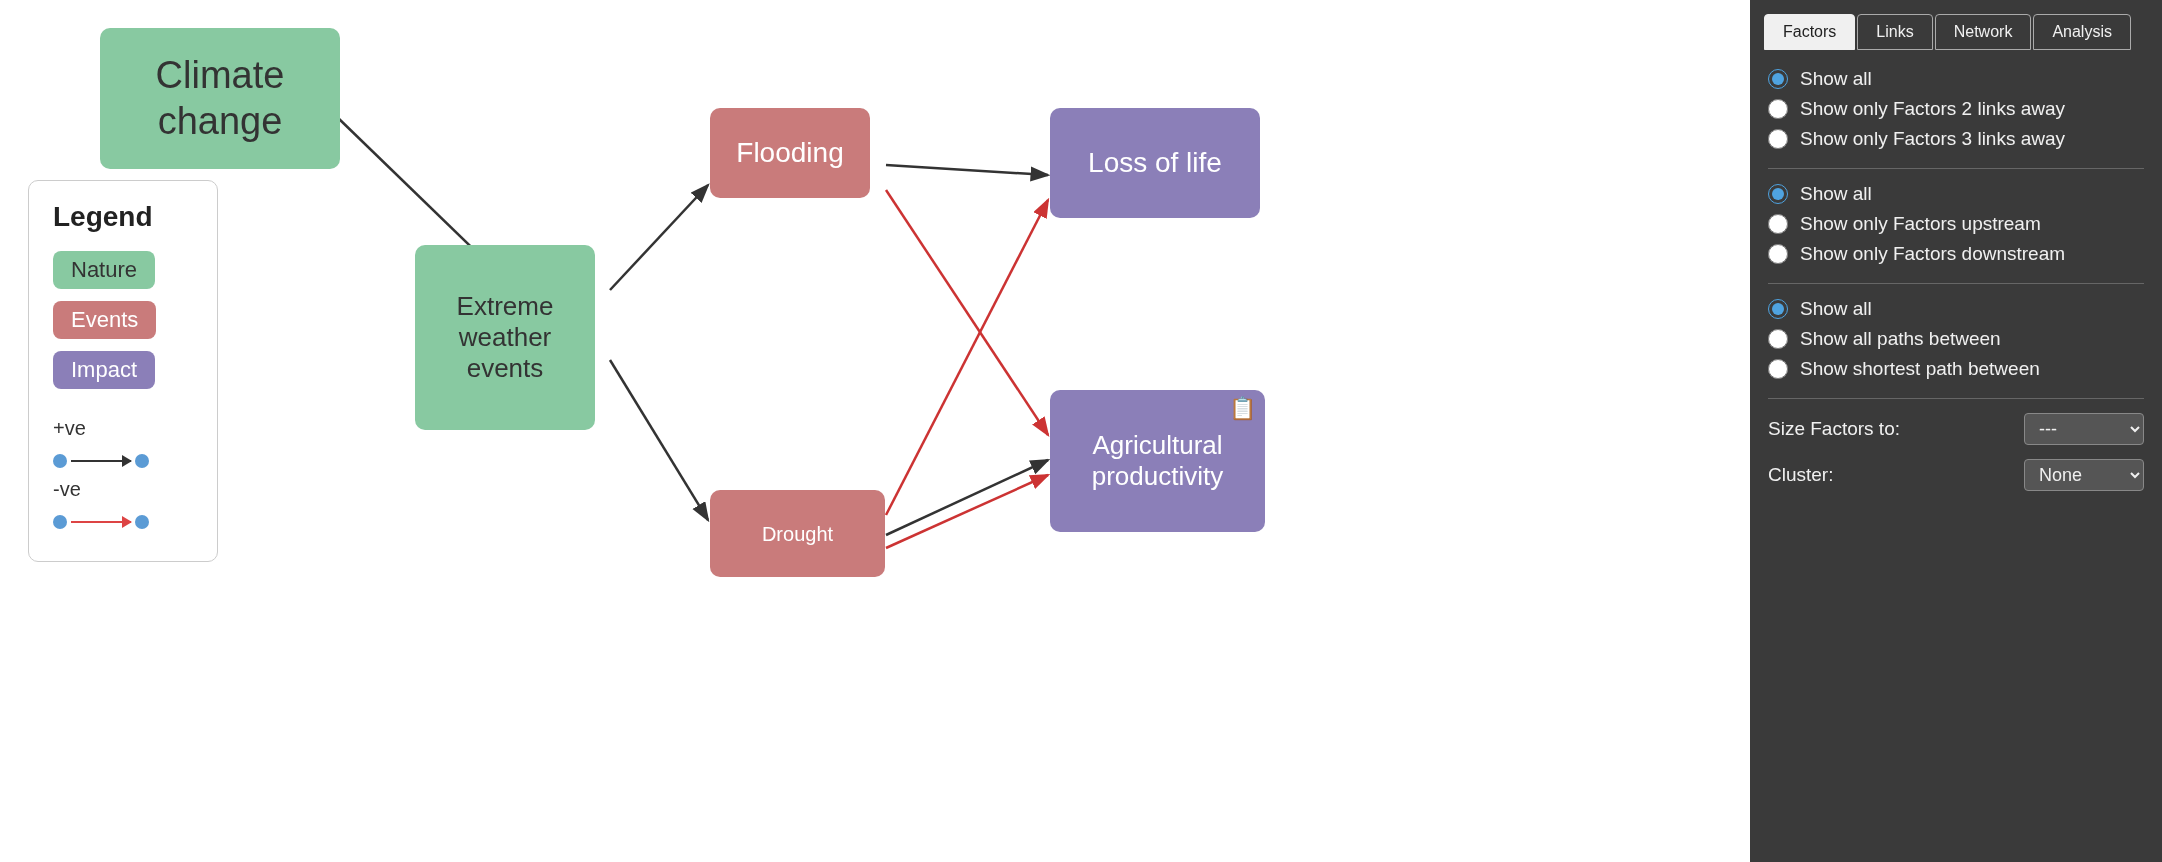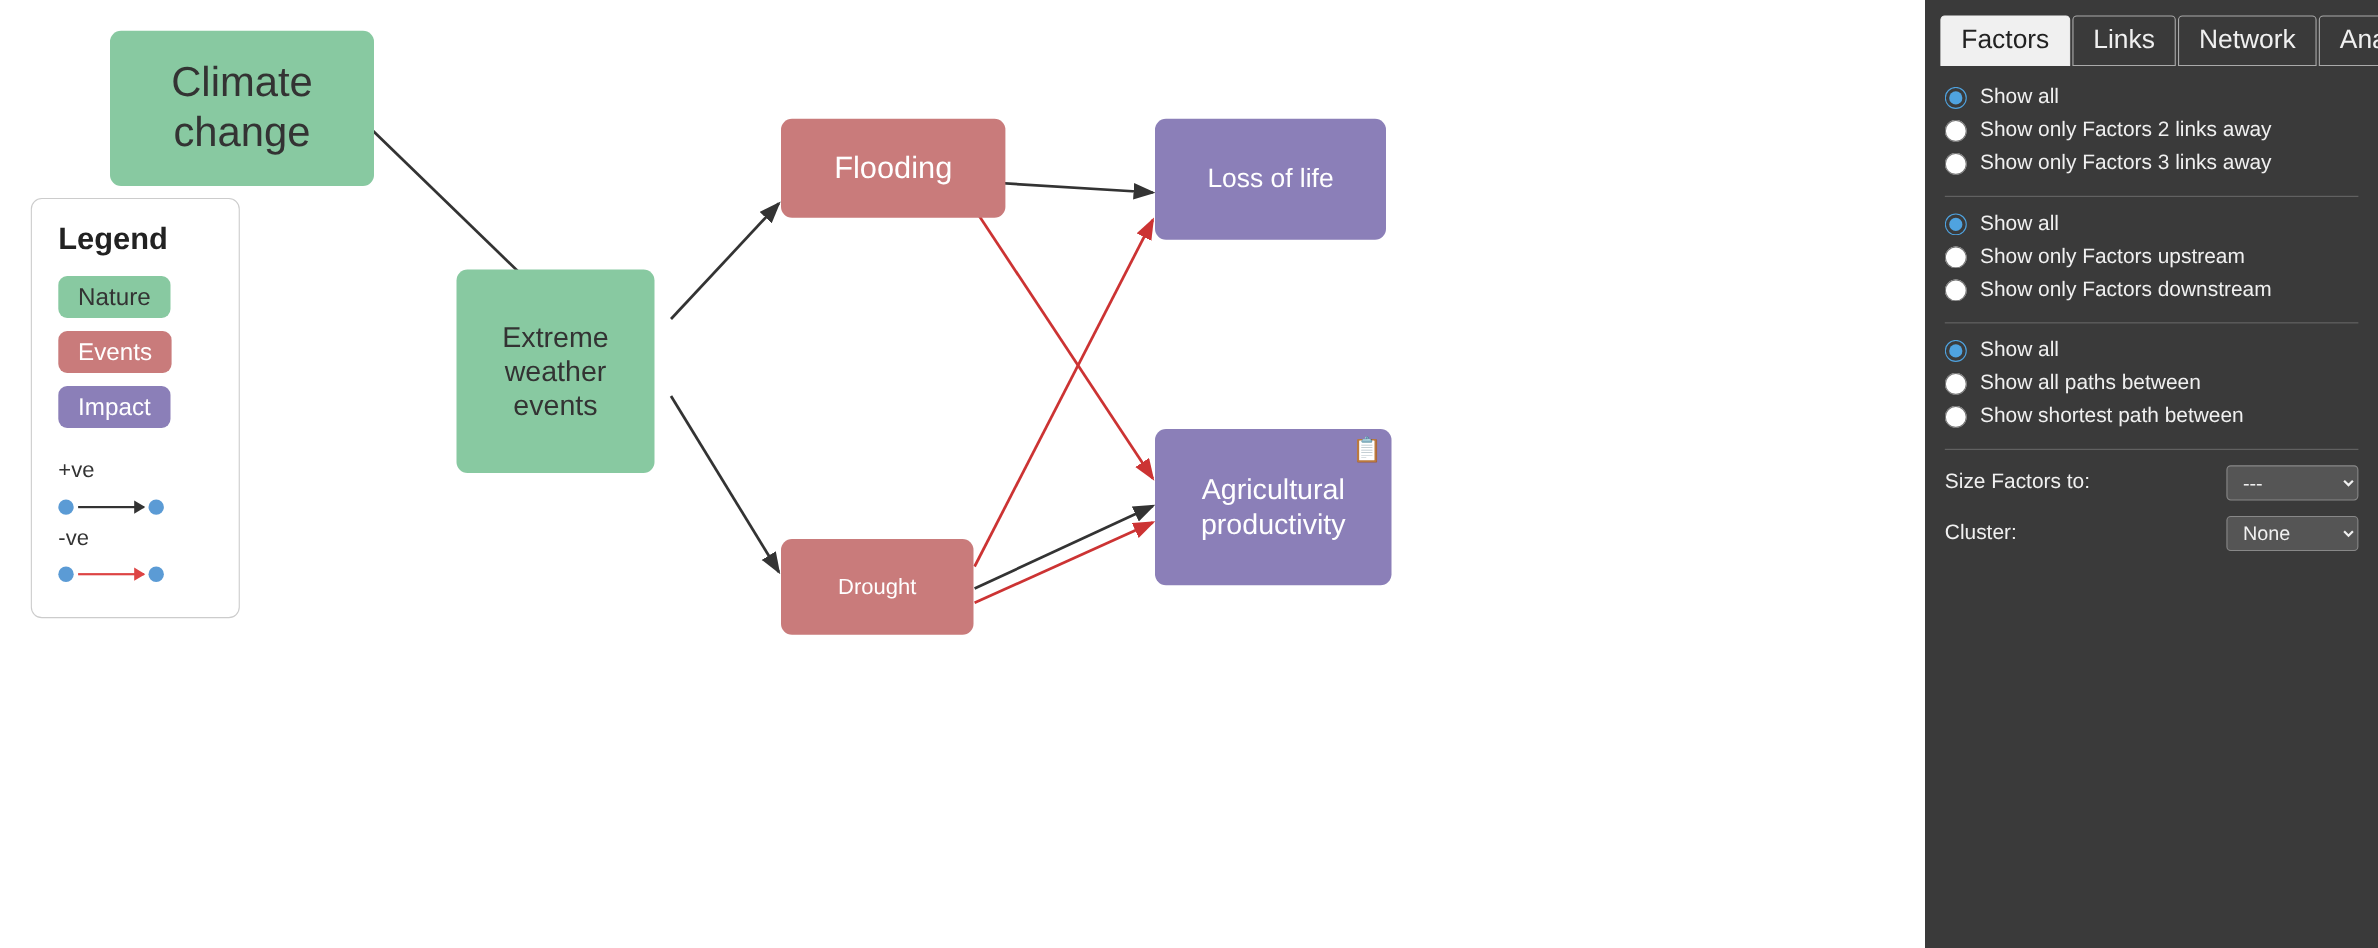--- a/index.html
+++ b/index.html
@@ -127,21 +127,21 @@
       display: flex;
       background: #3a3a3a;
       padding: 14px 14px 0 14px;
       gap: 2px;
     }
     .panel-tab {
       padding: 8px 18px;
       border: 1.5px solid #aaa;
       background: #3a3a3a;
       color: #f0f0f0;
-      font-size: 24px;
+      font-size: 16px;
       cursor: pointer;
       border-radius: 4px 4px 0 0;
     }
     .panel-tab.active {
       background: #f0f0f0;
       color: #222;
       border-color: #f0f0f0;
     }
 
     
@@ -233,29 +233,29 @@
   <div class="node node-nature" style="left:100px; top:28px; width:240px; height:141px; font-size:38px;">
     <span>Climate change</span>
   </div>
 
   <div class="node node-nature" style="left:415px; top:245px; width:180px; height:185px; font-size:26px; color:#333;">
     <span style="white-space:pre-line;">Extreme
 weather
 events</span>
   </div>
 
-  <div class="node node-event" style="left:710px; top:108px; width:204px; height:90px; font-size:28px;">
+  <div class="node node-event" style="left:710px; top:108px; width:160px; height:90px; font-size:28px;">
     <span>Flooding</span>
   </div>
 
   <div class="node node-event" style="left:710px; top:490px; width:175px; height:87px; font-size:20px;">
     <span>Drought</span>
   </div>
 
-  <div class="node node-impact" style="left:1050px; top:108px; width:210px; height:110px; font-size:24px;">
+  <div class="node node-impact" style="left:1050px; top:108px; width:210px; height:110px; font-size:28px;">
     <span>Loss of life</span>
   </div>
 
   <div class="node node-impact" style="left:1050px; top:390px; width:215px; height:142px; font-size:26px; position:absolute;">
     <span style="white-space:pre-line;">Agricultural
 productivity</span>
     <span class="note-icon">📋</span>
   </div>
 
   <div id="legend">

